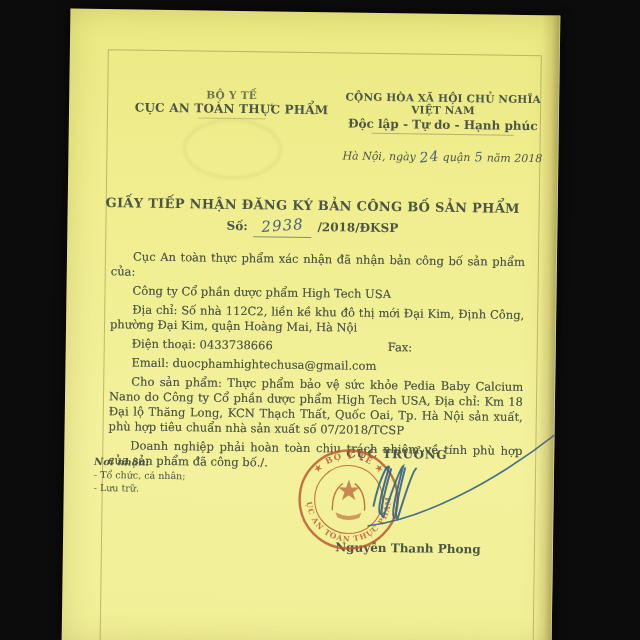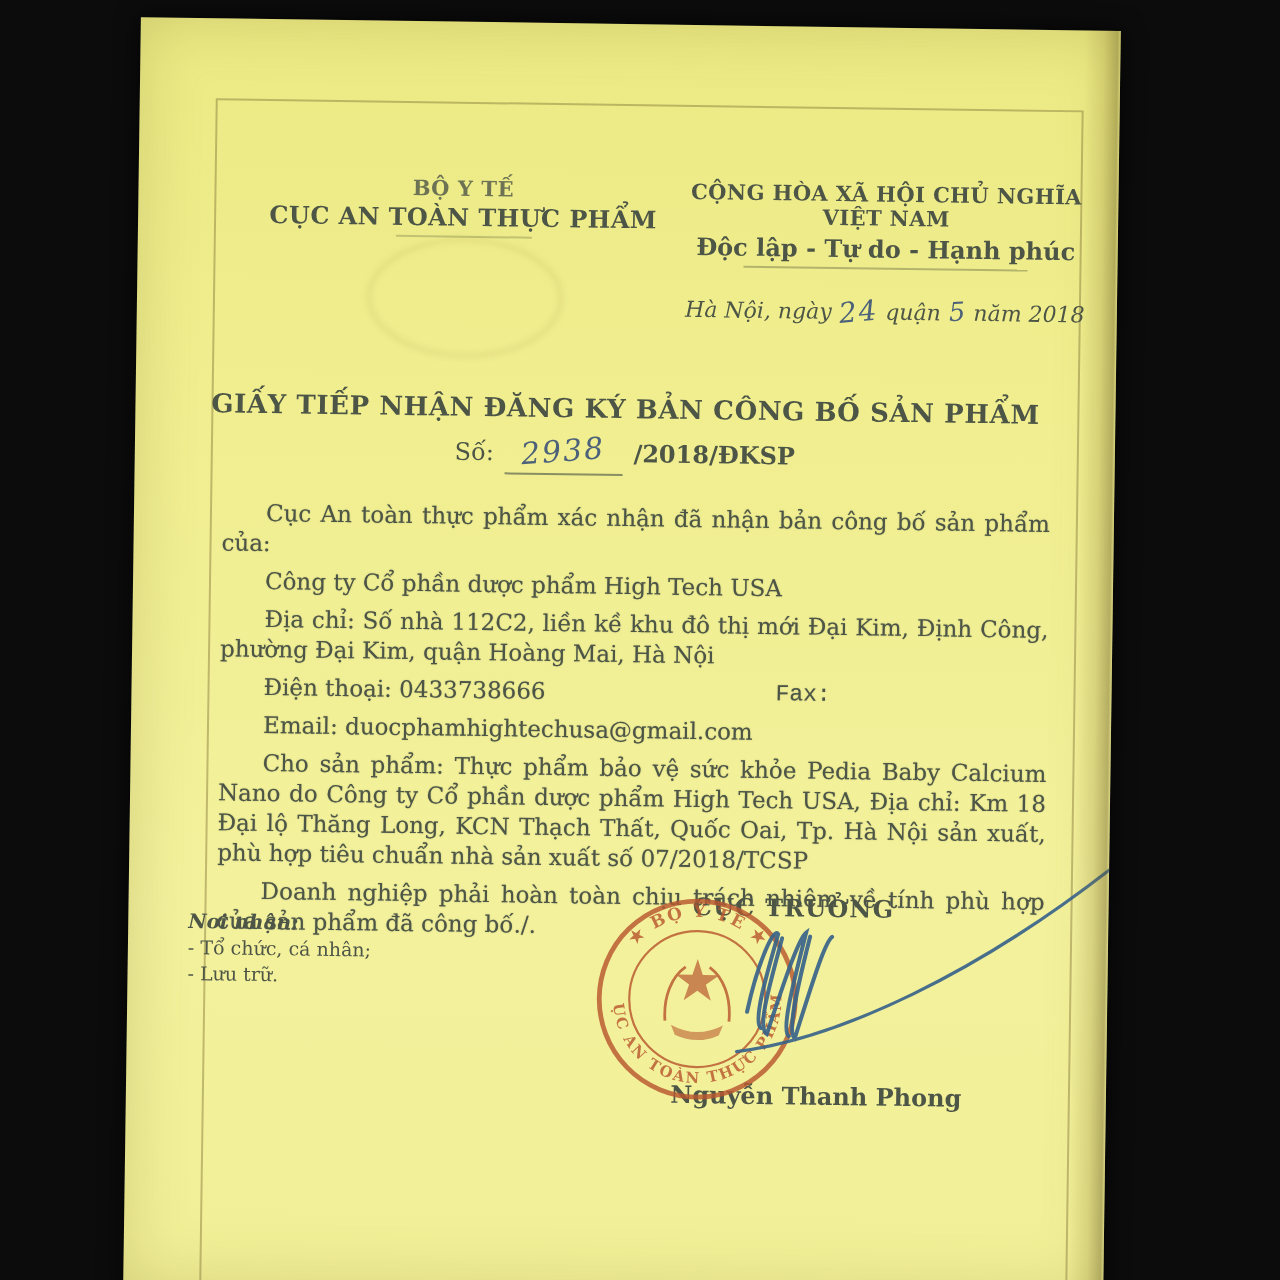--- a/index.html
+++ b/index.html
@@ -49,36 +49,36 @@
     letter-spacing:1px;
   }
   .hw-day{font-size:14px;transform:rotate(-6deg) translateY(1px);}
   .hw-month{font-size:13px;transform:rotate(-4deg);}
   
   .doc-title{
     position:absolute;top:186px;left:0;width:100%;text-align:center;
     font-size:13px;font-weight:bold;letter-spacing:.3px;
   }
   .doc-number{position:absolute;top:205px;left:0;width:100%;text-align:center;font-size:12px;}
-  .doc-number .lbl{font-weight:normal;}
+  .doc-number .lbl{font-weight:bold;}
   .num-wrap{
     display:inline-block;border-bottom:1px solid rgba(80,90,75,.65);
     padding:0 8px 2px;margin:0 2px;
   }
   .hw-number{font-size:15px;transform:rotate(-5deg);}
   .num-suffix{font-weight:bold;}
   
   .body-text{
     position:absolute;top:240px;left:44px;width:414px;
     font-size:11.5px;line-height:15px;text-align:justify;
     text-shadow:0 0 .6px rgba(77,85,70,.55);
   }
   .body-text p{margin:0 0 4px;text-indent:22px;}
   .row{position:relative;text-align:left;}
-  .fax{position:absolute;left:278px;top:0;text-indent:0;font-family:Liberation Mono, monospace;}
+  .fax{position:absolute;left:278px;top:0;text-indent:0;}
   
   .recipients{position:absolute;top:446px;left:30px;font-size:9.5px;line-height:13px;}
   .recipients .r-label{font-size:10px;font-weight:bold;font-style:italic;}
   .director{
     position:absolute;top:434px;left:255px;width:155px;text-align:center;
     font-size:12px;font-weight:bold;letter-spacing:.6px;
   }
   .signer{
     position:absolute;top:528px;left:265px;width:160px;text-align:center;
     font-size:12px;font-weight:bold;

